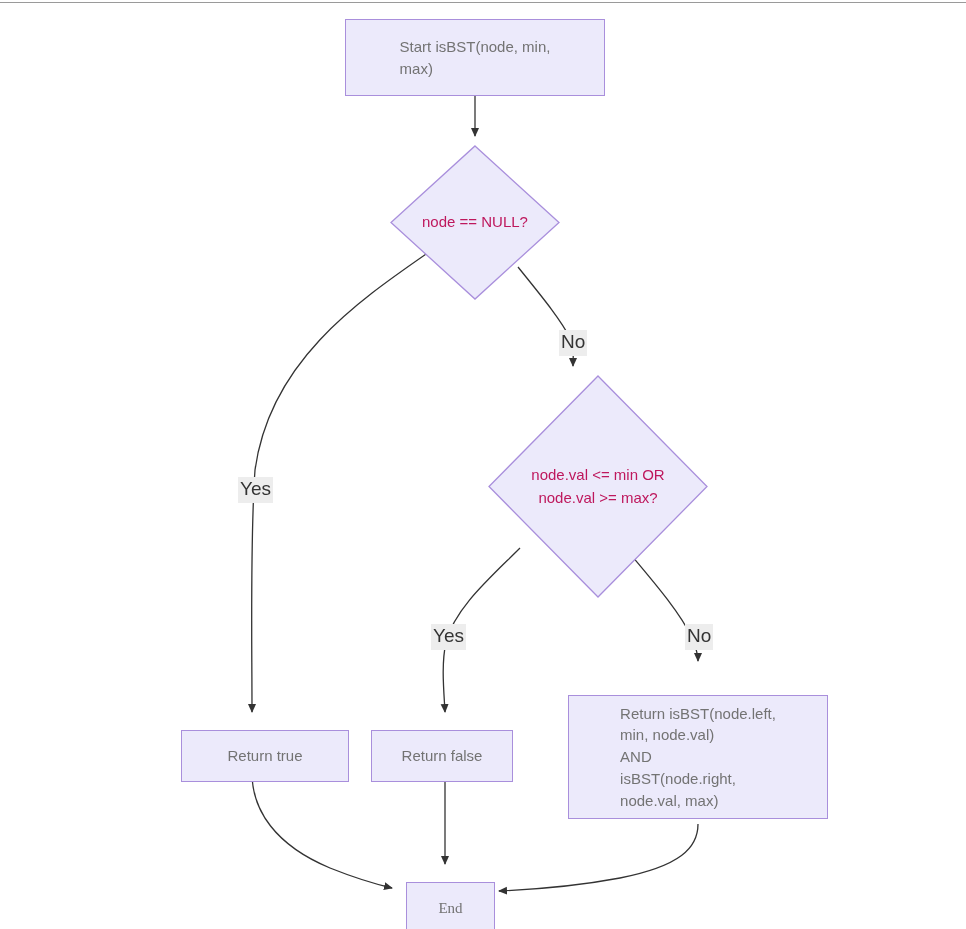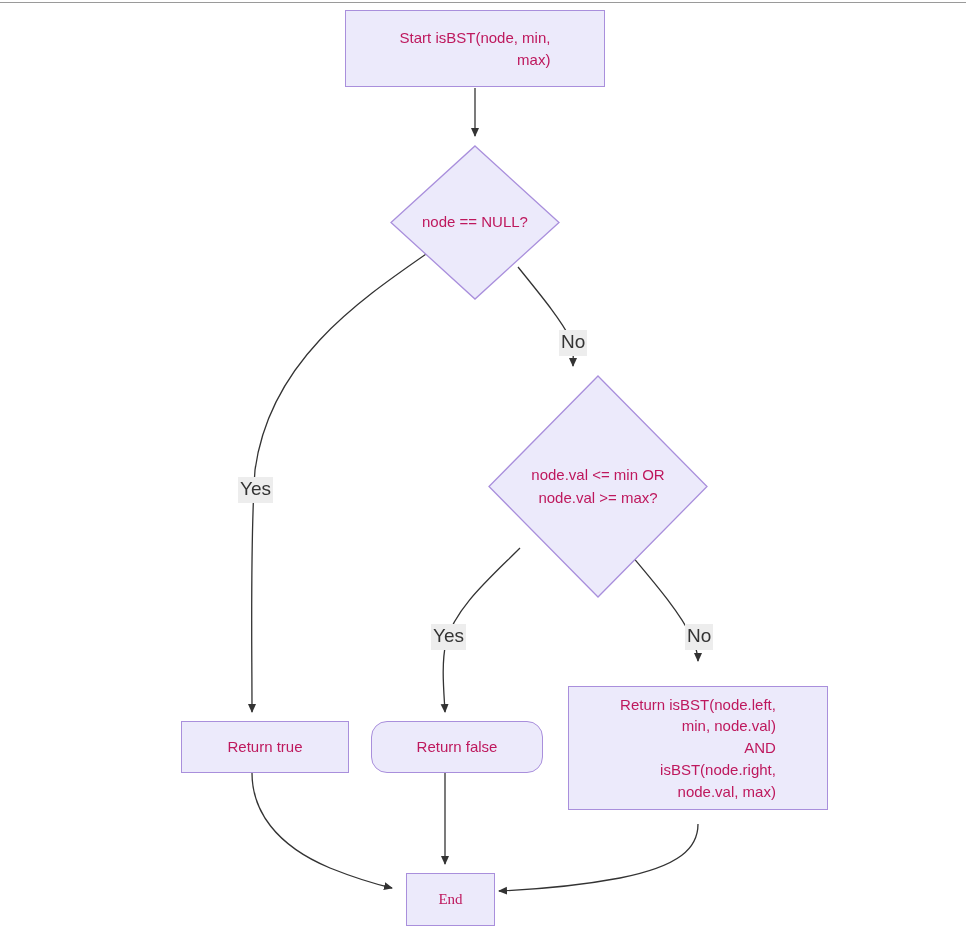--- a/index.html
+++ b/index.html
@@ -34,25 +34,26 @@
     pointer-events: none;
   }
   .node {
     position: absolute;
     box-sizing: border-box;
     background: #ECEAFB;
     border: 1px solid #A98FDC;
     display: flex;
     align-items: center;
     justify-content: center;
-    text-align: right;
-    color: #be185d;
+    text-align: left;
+    color: #737373;
     font-size: 15px;
     line-height: 1.45;
     white-space: pre-line;
+    margin-top: 9px;
   }
   .diamond-wrap {
     position: absolute;
   }
   .diamond-wrap svg {
     position: absolute;
     left: 0;
     top: 0;
     overflow: visible;
   }
@@ -130,21 +131,21 @@
       <polygon points="110,1 219,111.5 110,222 1,111.5" fill="#ECEAFB" stroke="#A98FDC" stroke-width="1.3"></polygon>
     </svg>
     <div class="diamond-label">node.val &lt;= min OR
 node.val &gt;= max?</div>
   </div>
 
   <div class="node" style="left:181px; top:721px; width:168px; height:52px;">
     <span>Return true</span>
   </div>
 
-  <div class="node" style="left:371px; top:721px; width:172px; height:52px;border-radius:16px;">
+  <div class="node" style="left:371px; top:721px; width:142px; height:52px;">
     <span>Return false</span>
   </div>
 
   <div class="node" style="left:568px; top:686px; width:260px; height:124px;">
     <span>Return isBST(node.left,
 min, node.val)
 AND
 isBST(node.right,
 node.val, max)</span>
   </div>

